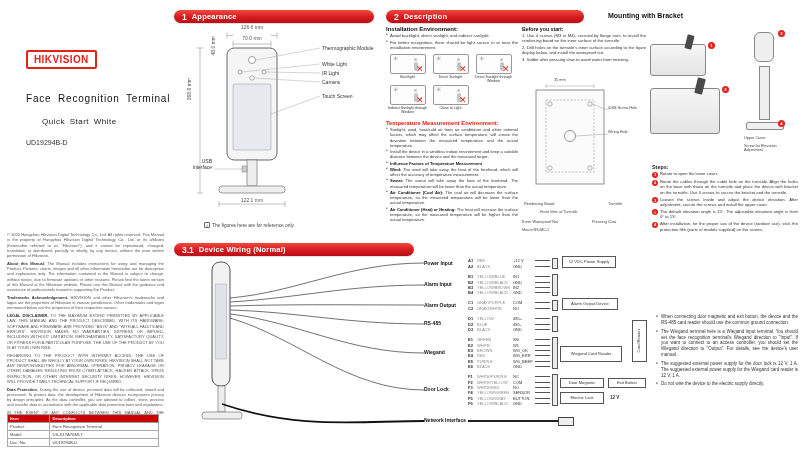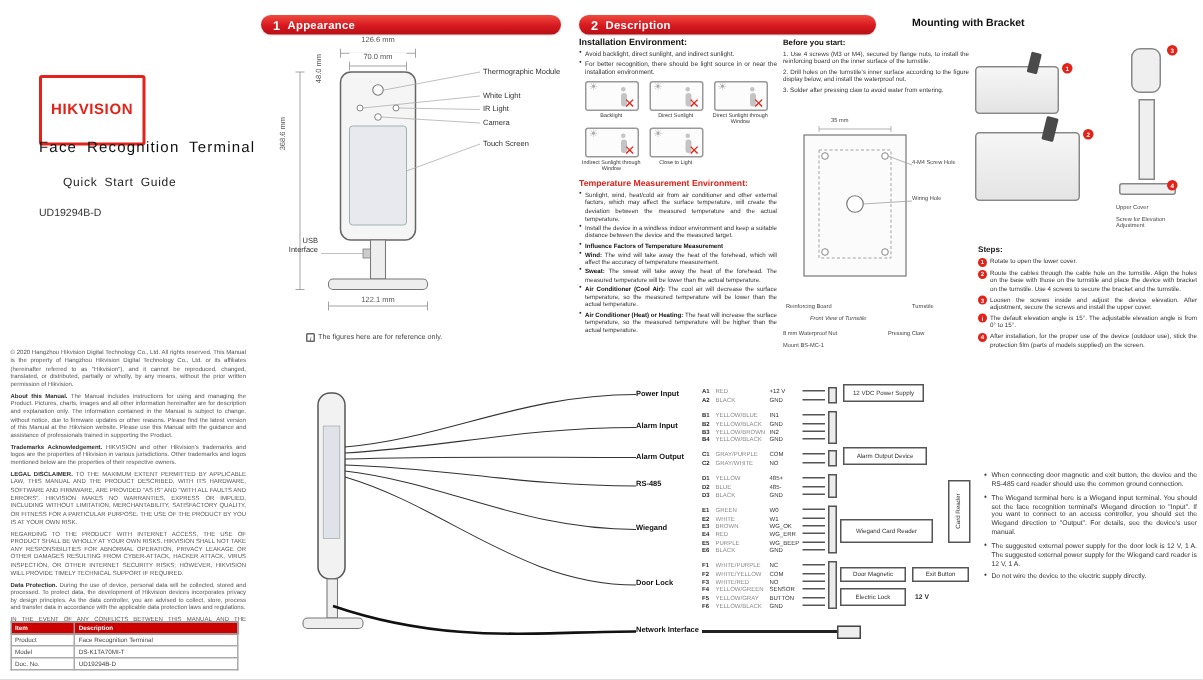--- a/index.html
+++ b/index.html
@@ -4,21 +4,21 @@
 <style>
 *{margin:0;padding:0;box-sizing:border-box}
 body{background:#a7adb5;font-family:"Liberation Sans","DejaVu Sans",sans-serif}
 .page{position:relative;width:802px;height:453px;background:#fff;overflow:hidden;color:#222;outline:1px solid #cfcfcf;margin:0 auto}
 .abs{position:absolute}
 
 .banner{position:absolute;height:13px;background:linear-gradient(180deg,#f04a3e 0%,#d71920 55%,#b80f16 100%);border-radius:7px;color:#fff;display:flex;align-items:center;gap:5px;padding:0 8px;box-shadow:0 .5px 1px rgba(0,0,0,.25)}
 .banner .bno{font-size:8.5px;font-weight:700}
 .banner .btitle{font-size:7.5px;font-weight:700;letter-spacing:.2px}
 
-.logo{position:absolute;left:26px;top:50px;border:2px solid #e2231a;color:#e2231a;font-weight:700;font-size:10px;letter-spacing:.4px;padding:16px 6px;border-radius:2px}
+.logo{position:absolute;left:26px;top:50px;border:2px solid #e2231a;color:#e2231a;font-weight:700;font-size:10px;letter-spacing:.4px;padding:2px 6px;border-radius:2px}
 .product{position:absolute;left:26px;top:93px;font-size:10px;letter-spacing:.8px;word-spacing:3px;color:#111}
 .guide{position:absolute;left:42px;top:117px;font-size:8px;letter-spacing:.5px;word-spacing:2px;color:#222}
 .docno{position:absolute;left:26px;top:139px;font-size:7px;color:#333}
 .legal{position:absolute;left:7px;top:232px;width:157px}
 .legal p{font-size:4px;line-height:1.32;color:#555;text-align:justify;margin-bottom:2.5px}
 .legal b{color:#333}
 .covertable{position:absolute;left:7px;top:414px;width:152px;border-collapse:collapse}
 .covertable th{background:#c00;color:#fff;font-size:4.2px;padding:1px 2px;border:.5px solid #999;text-align:left;font-weight:700}
 .covertable td{font-size:4.2px;padding:1px 2px;border:.5px solid #aaa;color:#444}
 
@@ -83,21 +83,21 @@
 .wnotes p{position:relative;padding-left:5px;font-size:4.5px;line-height:1.3;margin-bottom:3px;text-align:justify;color:#333}
 .wnotes p::before{content:"●";position:absolute;left:0;top:0;font-size:3.2px}
 </style>
 </head>
 <body>
 
 <div class="page">
 
   <div class="logo">HIKVISION</div>
   <div class="product">Face Recognition Terminal</div>
-  <div class="guide">Quick Start Guide</div>
+  <div class="guide">Quick Start White</div>
   <div class="docno">UD19294B-D</div>
 
   <div class="legal">
 
       <p><b></b> <span>© 2020 Hangzhou Hikvision Digital Technology Co., Ltd. All rights reserved. This Manual is the property of Hangzhou Hikvision Digital Technology Co., Ltd. or its affiliates (hereinafter referred to as "Hikvision"), and it cannot be reproduced, changed, translated, or distributed, partially or wholly, by any means, without the prior written permission of Hikvision.</span></p>
 
       <p><b>About this Manual.</b> <span>The Manual includes instructions for using and managing the Product. Pictures, charts, images and all other information hereinafter are for description and explanation only. The information contained in the Manual is subject to change, without notice, due to firmware updates or other reasons. Please find the latest version of this Manual at the Hikvision website. Please use this Manual with the guidance and assistance of professionals trained in supporting the Product.</span></p>
 
       <p><b>Trademarks Acknowledgement.</b> <span>HIKVISION and other Hikvision's trademarks and logos are the properties of Hikvision in various jurisdictions. Other trademarks and logos mentioned below are the properties of their respective owners.</span></p>
 
@@ -359,20 +359,24 @@
 
           <div class="step">
             <span class="stepno">4</span>
             <span class="steptext">After installation, for the proper use of the device (outdoor use), stick the protection film (parts of models supplied) on the screen.</span>
           </div>
         </div>
     </div>
   </div>
 
   <div class="abs wire">
+    <div class="banner" style="left:4px;top:3px;width:240px">
+      <span class="bno">3.1</span>
+      <span class="btitle">Device Wiring (Normal)</span>
+    </div>
 
     <svg width="246" height="196" style="position:absolute;left:8px;top:14px">
 
       <rect x="34" y="8" width="18" height="124" rx="8" fill="#f2f2f2" stroke="#555" stroke-width="1"></rect>
       <rect x="37.5" y="30" width="11" height="75" fill="#dfe2e8" stroke="#aaa" stroke-width="0.5"></rect>
       <rect x="40" y="132" width="7" height="26" fill="#eee" stroke="#777" stroke-width="0.7"></rect>
       <rect x="24" y="158" width="40" height="7" rx="3" fill="#eee" stroke="#777" stroke-width="0.7"></rect>
 
       <g fill="none" stroke="#333" stroke-width="0.7">
         <path d="M52,44 C120,38 170,9 246,9"></path>

